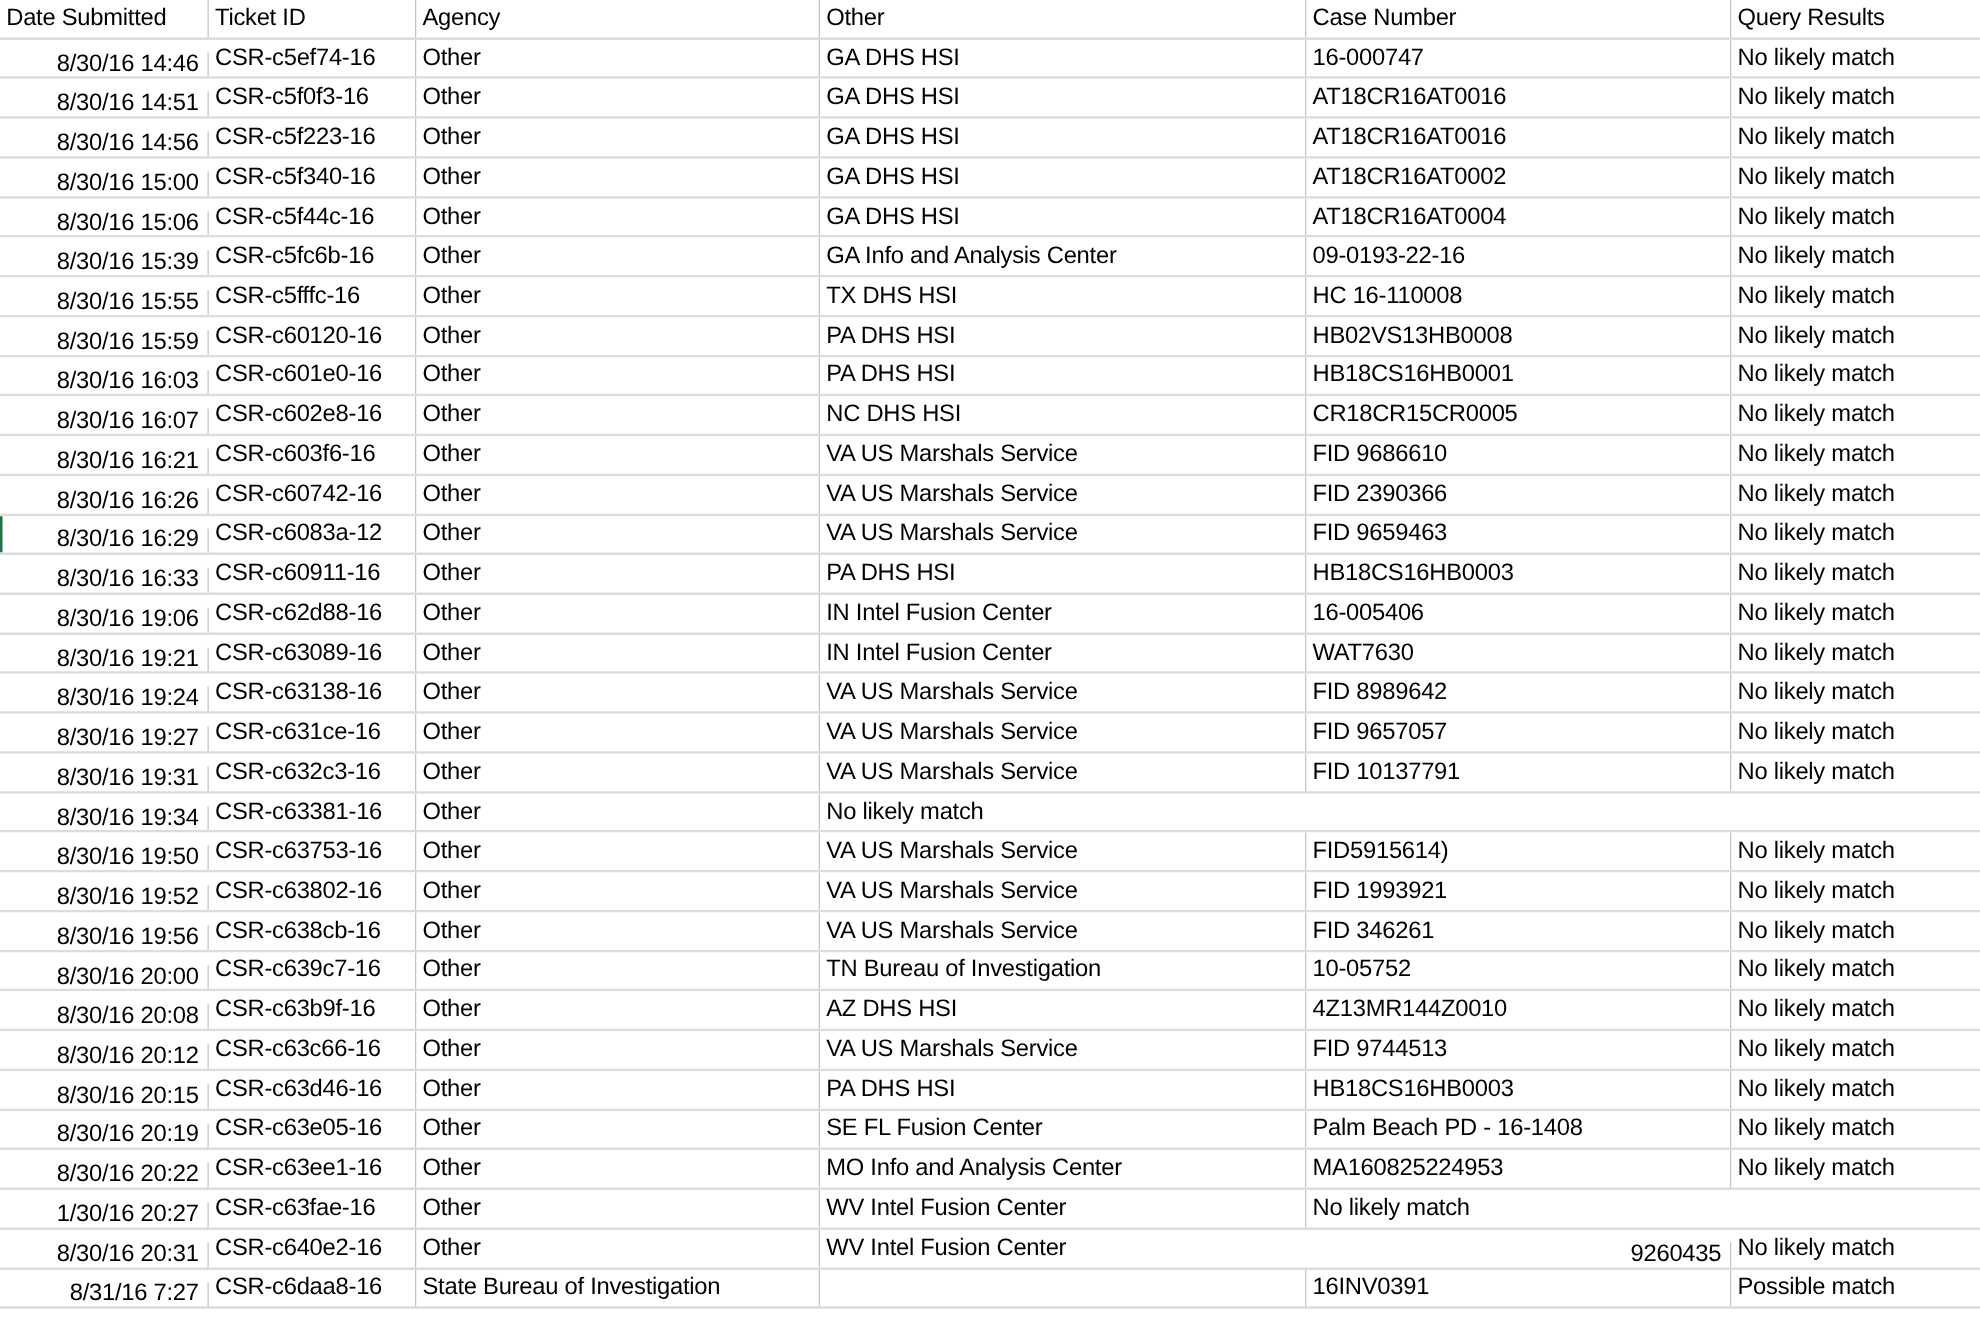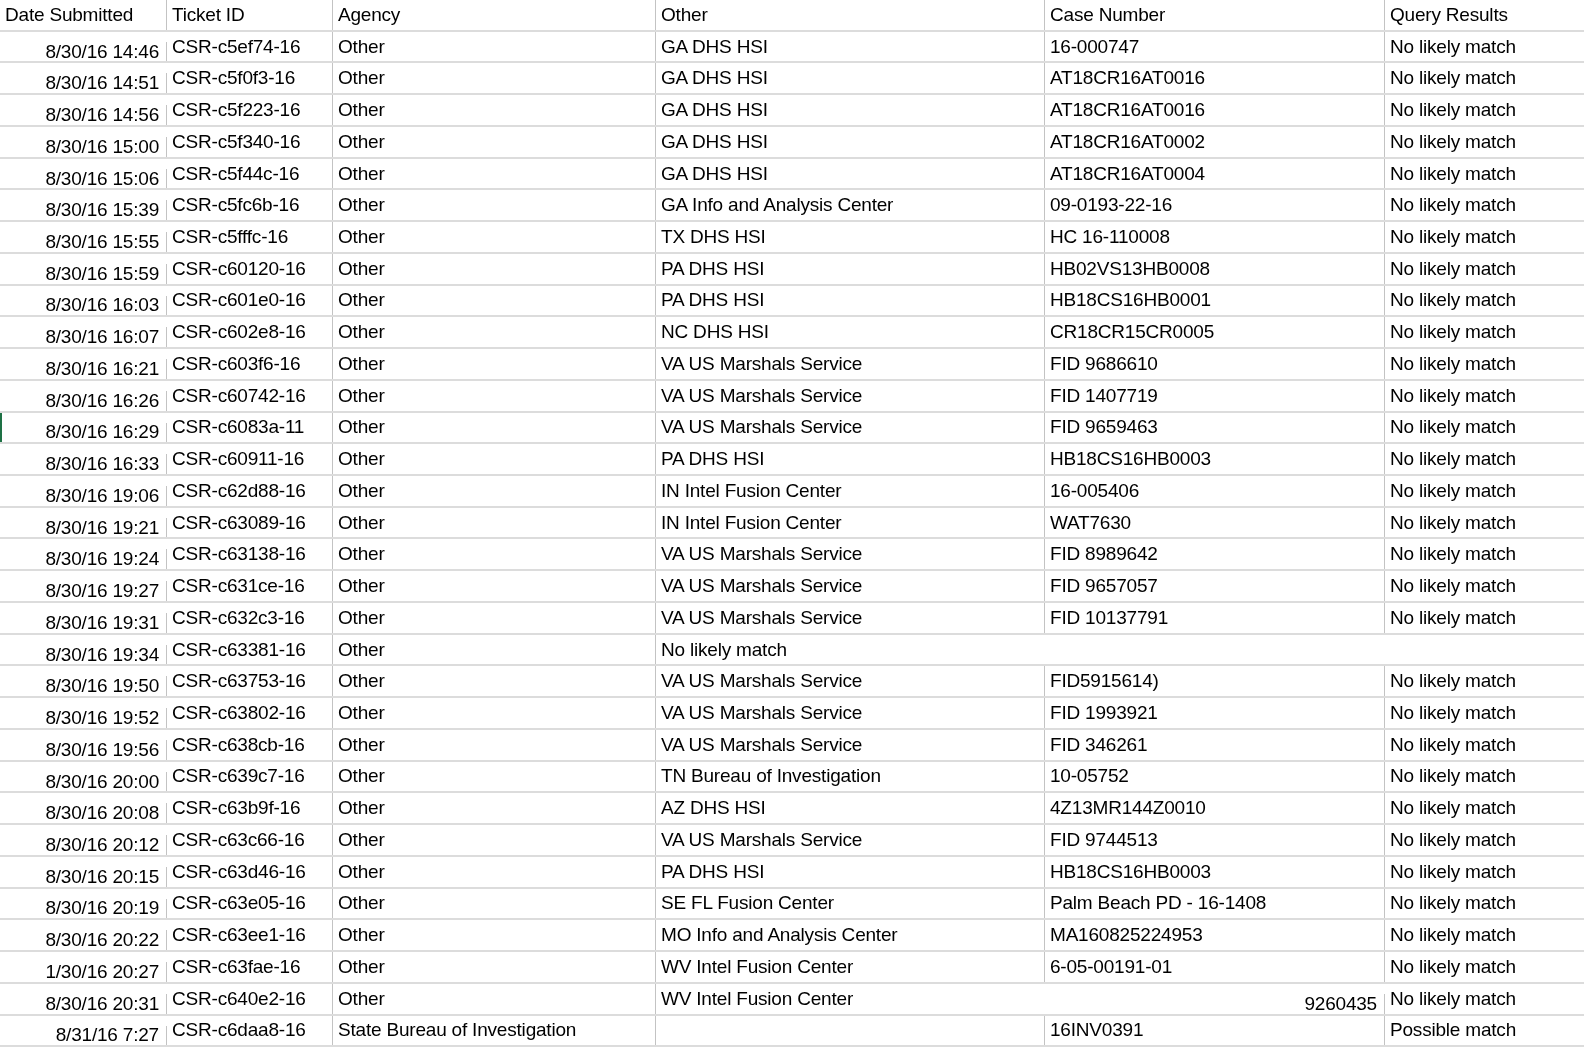--- a/index.html
+++ b/index.html
@@ -128,25 +128,25 @@
         <div class="cell c1">CSR-c603f6-16</div>
         <div class="cell c2">Other</div>
         <div class="cell c3">VA US Marshals Service</div>
         <div class="cell c4">FID 9686610</div>
         <div class="cell c5">No likely match</div>
       </div><div class="row">
         <div class="cell c0 right">8/30/16 16:26</div>
         <div class="cell c1">CSR-c60742-16</div>
         <div class="cell c2">Other</div>
         <div class="cell c3">VA US Marshals Service</div>
-        <div class="cell c4">FID 1407719</div>
+        <div class="cell c4">FID 2390366</div>
         <div class="cell c5">No likely match</div>
       </div><div class="row" style="box-shadow: rgb(30, 113, 69) 2px 0px 0px inset;">
         <div class="cell c0 right">8/30/16 16:29</div>
-        <div class="cell c1">CSR-c6083a-11</div>
+        <div class="cell c1">CSR-c6083a-12</div>
         <div class="cell c2">Other</div>
         <div class="cell c3">VA US Marshals Service</div>
         <div class="cell c4">FID 9659463</div>
         <div class="cell c5">No likely match</div>
       </div><div class="row">
         <div class="cell c0 right">8/30/16 16:33</div>
         <div class="cell c1">CSR-c60911-16</div>
         <div class="cell c2">Other</div>
         <div class="cell c3">PA DHS HSI</div>
         <div class="cell c4">HB18CS16HB0003</div>
@@ -252,21 +252,20 @@
         <div class="cell c1">CSR-c63ee1-16</div>
         <div class="cell c2">Other</div>
         <div class="cell c3">MO Info and Analysis Center</div>
         <div class="cell c4">MA160825224953</div>
         <div class="cell c5">No likely match</div>
       </div><div class="row">
         <div class="cell c0 right">1/30/16 20:27</div>
         <div class="cell c1">CSR-c63fae-16</div>
         <div class="cell c2">Other</div>
         <div class="cell c3">WV Intel Fusion Center</div>
-        <div class="cell c4">6-05-00191-01</div>
         <div class="cell c5">No likely match</div>
       </div><div class="row">
         <div class="cell c0 right">8/30/16 20:31</div>
         <div class="cell c1">CSR-c640e2-16</div>
         <div class="cell c2">Other</div>
         <div class="cell c3 no-rb">WV Intel Fusion Center</div>
         <div class="cell c4 right">9260435</div>
         <div class="cell c5">No likely match</div>
       </div><div class="row">
         <div class="cell c0 right">8/31/16 7:27</div>

